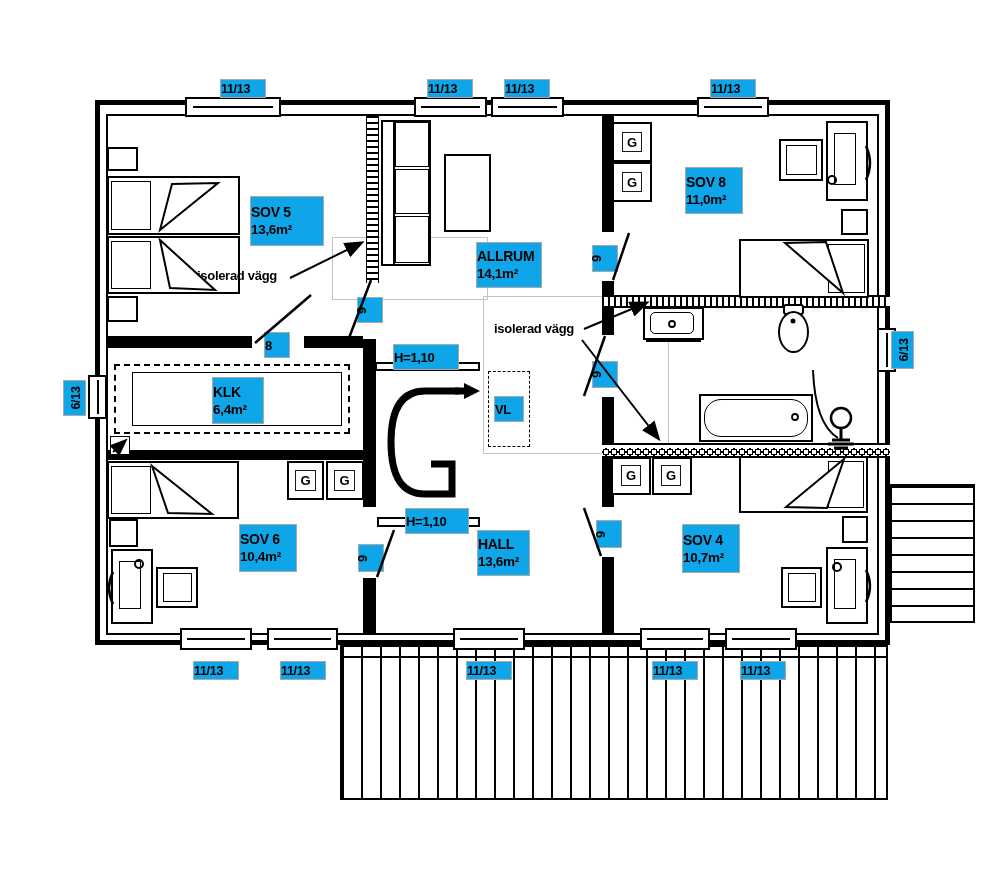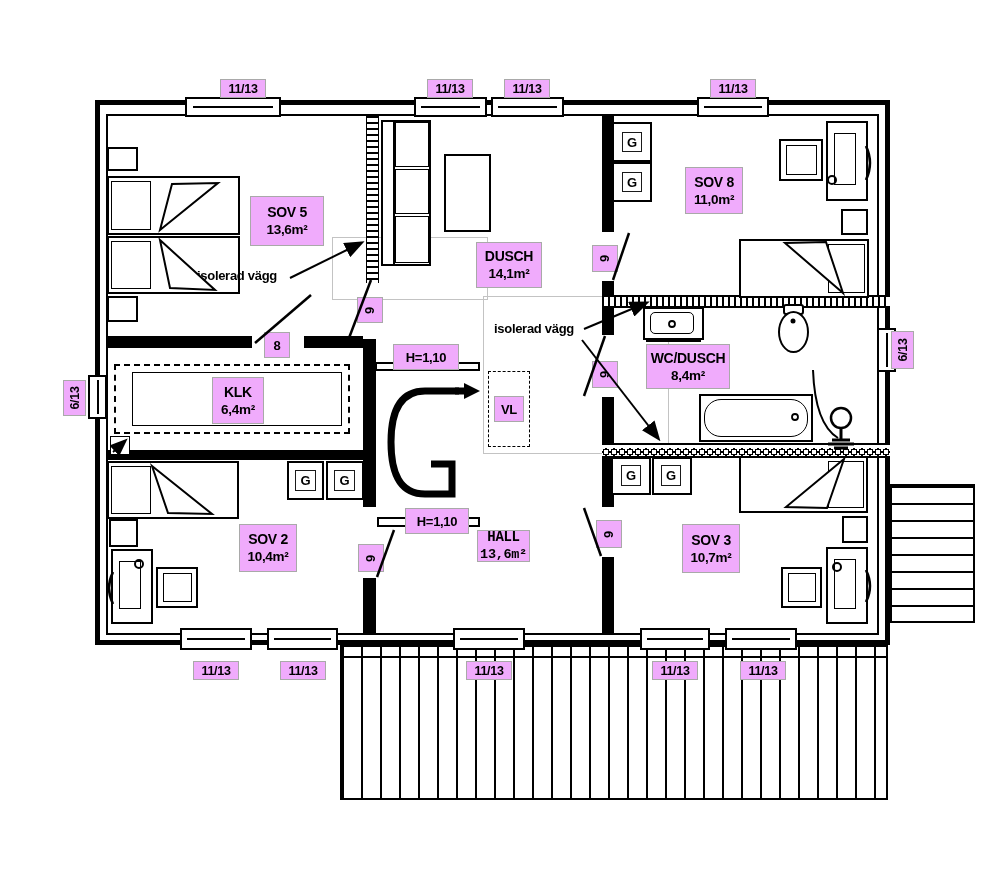--- a/index.html
+++ b/index.html
@@ -3,22 +3,22 @@
 <meta charset="utf-8">
 <style>
   html,body{margin:0;padding:0;background:#fff;}
   #plan{position:relative;width:1000px;height:876px;background:#fff;overflow:hidden;
         font-family:"Liberation Sans",sans-serif;color:#000;}
   .abs{position:absolute;box-sizing:border-box;}
   .wall{background:#000;}
   .line{background:#000;}
   .furn{border:2px solid #000;background:#fff;}
   .thin{border:1.5px solid #000;background:#fff;}
-  .lblbox{border:1.2px solid #a9a9a9;background:#f0abfc;display:flex;flex-direction:column;
-          align-items:center;justify-content:center;text-align:center;font-weight:bold;}
+  .lblbox{border:1.2px solid #a9a9a9;background:#0ea5e9;display:flex;flex-direction:column;
+          align-items:flex-start;justify-content:center;text-align:center;font-weight:bold;}
   .room-name{font-size:14px;font-weight:bold;letter-spacing:-0.3px;line-height:1.35;}
   .room-area{font-size:13.5px;font-weight:bold;letter-spacing:-0.3px;line-height:1.2;}
   .wtxt{font-size:12.5px;font-weight:bold;letter-spacing:-0.3px;}
   .dtxt{font-size:13px;font-weight:bold;}
   .gtxt{font-size:13px;font-weight:bold;}
   .note{font-size:13px;font-weight:bold;letter-spacing:-0.3px;white-space:nowrap;}
   .rot span{display:block;transform:rotate(-90deg);}
   .gbox{border:1.3px solid #1a1a1a;background:#fff;display:flex;align-items:center;justify-content:center;}
   .window{border:2px solid #000;background:#fff;display:flex;align-items:center;justify-content:center;}
   .window .glass-h{width:86%;height:0;border-top:2px solid #000;}
@@ -238,45 +238,41 @@
     </div>
   <div class="abs lblbox rot" style="left:596px;top:520px;width:26px;height:28px;">
       <span class="dtxt">9</span>
     </div>
 
   <div class="abs lblbox" style="left:250px;top:196px;width:74px;height:50px;">
     <span class="room-name">SOV 5</span>
     <span class="room-area">13,6m²</span>
   </div>
   <div class="abs lblbox" style="left:476px;top:242px;width:66px;height:46px;">
-    <span class="room-name">DUSCH</span>
+    <span class="room-name">ALLRUM</span>
     <span class="room-area">14,1m²</span>
   </div>
   <div class="abs lblbox" style="left:685px;top:167px;width:58px;height:47px;">
     <span class="room-name">SOV 8</span>
     <span class="room-area">11,0m²</span>
   </div>
   <div class="abs lblbox" style="left:212px;top:377px;width:52px;height:47px;">
     <span class="room-name">KLK</span>
     <span class="room-area">6,4m²</span>
   </div>
-  <div class="abs lblbox" style="left:646px;top:344px;width:84px;height:45px;">
-    <span class="room-name">WC/DUSCH</span>
-    <span class="room-area">8,4m²</span>
-  </div>
   <div class="abs lblbox" style="left:239px;top:524px;width:58px;height:48px;">
-    <span class="room-name">SOV 2</span>
+    <span class="room-name">SOV 6</span>
     <span class="room-area">10,4m²</span>
   </div>
-  <div class="abs lblbox" style="left:477px;top:530px;width:53px;height:32px;font-family:Liberation Mono, monospace;">
+  <div class="abs lblbox" style="left:477px;top:530px;width:53px;height:46px;">
     <span class="room-name">HALL</span>
     <span class="room-area">13,6m²</span>
   </div>
   <div class="abs lblbox" style="left:682px;top:524px;width:58px;height:49px;">
-    <span class="room-name">SOV 3</span>
+    <span class="room-name">SOV 4</span>
     <span class="room-area">10,7m²</span>
   </div>
 
   <div class="abs note" style="left:197px;top:268px;">
     <span>isolerad vägg</span>
   </div>
   <div class="abs note" style="left:494px;top:321px;">
     <span>isolerad vägg</span>
   </div>
   <div class="abs lblbox" style="left:393px;top:344px;width:66px;height:26px;">

